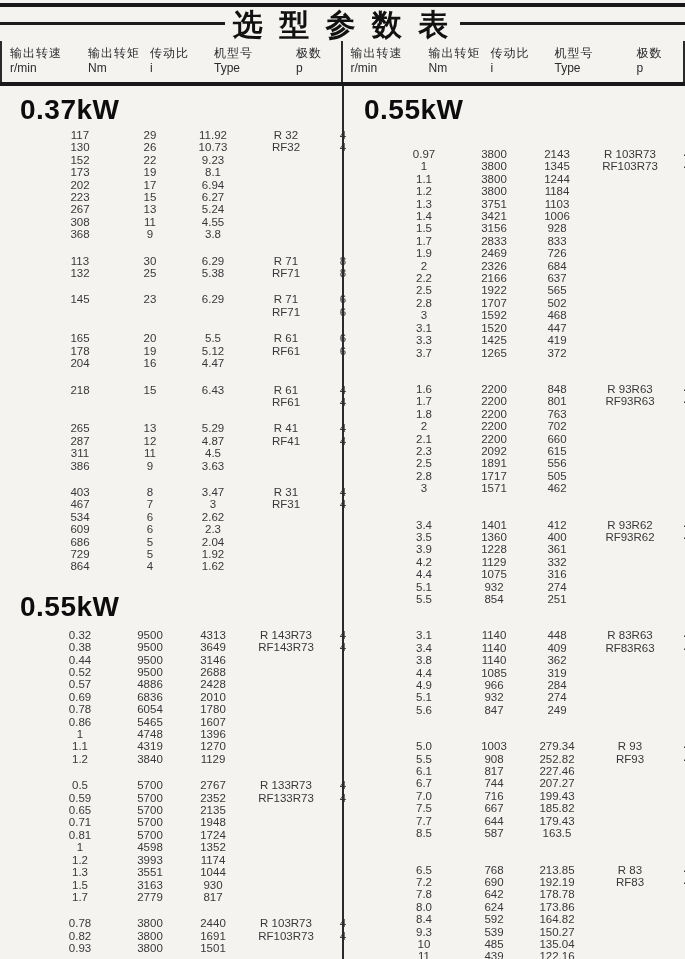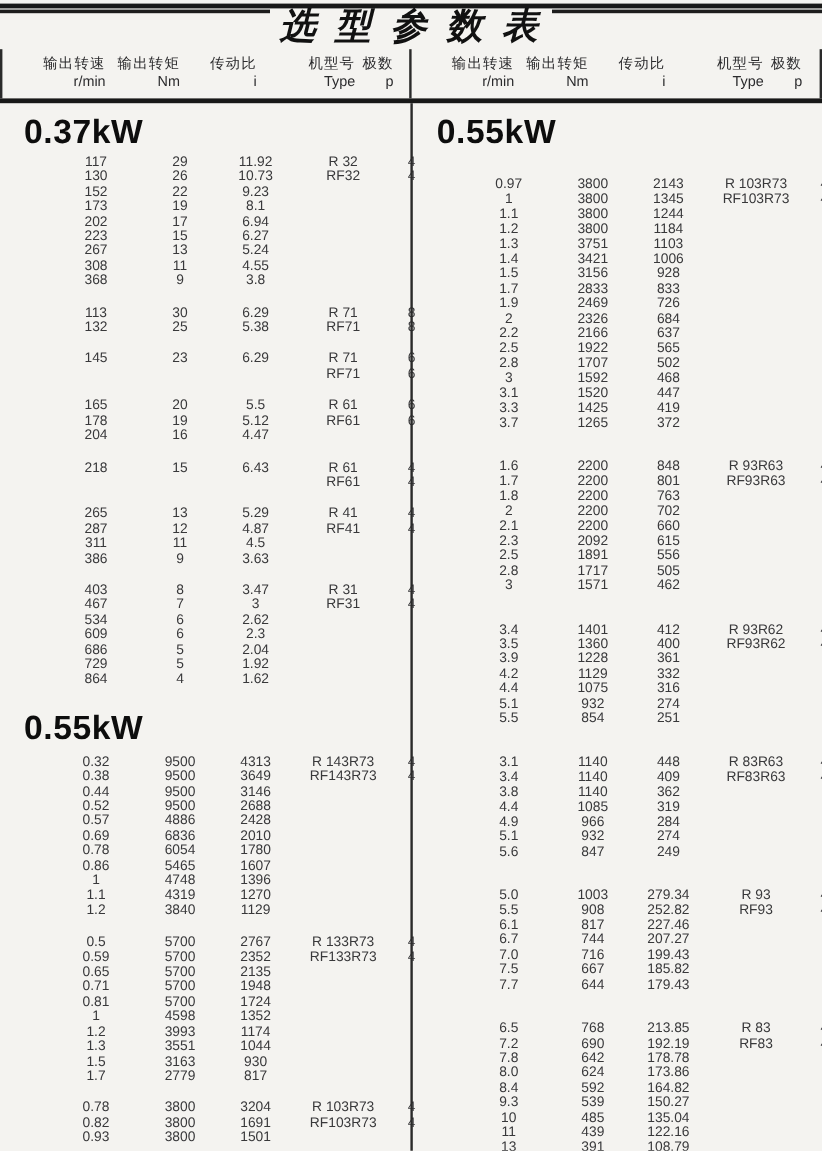--- a/index.html
+++ b/index.html
@@ -4,37 +4,37 @@
 <style>
   html,body{margin:0;padding:0;}
   body{
     width:685px;height:959px;
     background:#f4f3f0;
     font-family:"Liberation Sans","DejaVu Sans",sans-serif;
     overflow:hidden;
   }
   .page{position:relative;width:685px;height:959px;}
   .top-rule{margin-top:3px;height:4px;background:#181818;}
-  .title-row{display:flex;align-items:flex-start;height:33px;margin-top:1px;font-style:italic;}
+  .title-row{display:flex;align-items:center;height:33px;margin-top:1px;}
   .title-row .rule{flex:1;height:3px;background:#1d1d1d;margin-bottom:2px;}
   .page-title{
     font-size:30px;font-weight:bold;color:#111;line-height:1;
     letter-spacing:4px;padding:0 8px;margin:0;white-space:pre;
   }
   .header-band{
     display:flex;box-sizing:border-box;
     border-left:2px solid #2a2a2a;border-right:2px solid #2a2a2a;
   }
   .header-half{
     box-sizing:border-box;width:50%;
     display:grid;grid-template-columns:78px 62px 64px 82px 32px;
     padding:5px 0 6px 8px;
   }
   .header-half.hh-left{border-right:2px solid #2a2a2a;}
-  .hcell{text-align:right;color:#2b2b2d;}
+  .hcell{text-align:left;color:#2b2b2d;}
   .h-cn{font-size:12px;line-height:15px;letter-spacing:1px;}
   .h-unit{font-size:12px;line-height:15px;}
   .header-rule{height:4px;background:#181818;}
   .body{display:flex;height:877px;}
   .col{box-sizing:border-box;width:342px;}
   .col-right{border-left:2px solid #2a2a2a;width:343px;}
   .section-heading{
     font-size:28px;font-weight:bold;color:#0d0d0d;
     margin:10px 0 5px 20px;line-height:28px;letter-spacing:0.5px;
   }
@@ -483,21 +483,21 @@
               <span class="cell">2779</span>
               <span class="cell">817</span>
               <span class="cell"></span>
               <span class="cell"></span>
             </div>
           </div>
           <div class="row-block">
             <div class="table-row">
               <span class="cell">0.78</span>
               <span class="cell">3800</span>
-              <span class="cell">3204</span>
+              <span class="cell">2440</span>
               <span class="cell">R 103R73</span>
               <span class="cell">4</span>
             </div>
             <div class="table-row">
               <span class="cell">0.82</span>
               <span class="cell">3800</span>
               <span class="cell">1691</span>
               <span class="cell">RF103R73</span>
               <span class="cell">4</span>
             </div>
@@ -845,20 +845,27 @@
               <span class="cell"></span>
               <span class="cell"></span>
             </div>
             <div class="table-row">
               <span class="cell">7.7</span>
               <span class="cell">644</span>
               <span class="cell">179.43</span>
               <span class="cell"></span>
               <span class="cell"></span>
             </div>
+            <div class="table-row">
+              <span class="cell">8.5</span>
+              <span class="cell">587</span>
+              <span class="cell">163.5</span>
+              <span class="cell"></span>
+              <span class="cell"></span>
+            </div>
           </div>
           <div class="row-block">
             <div class="table-row">
               <span class="cell">6.5</span>
               <span class="cell">768</span>
               <span class="cell">213.85</span>
               <span class="cell">R 83</span>
               <span class="cell">4</span>
             </div>
             <div class="table-row">

